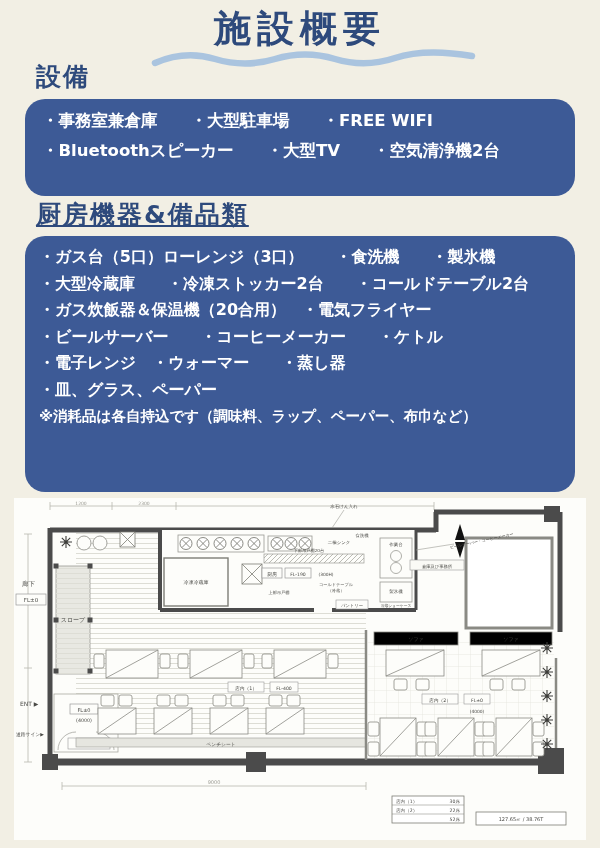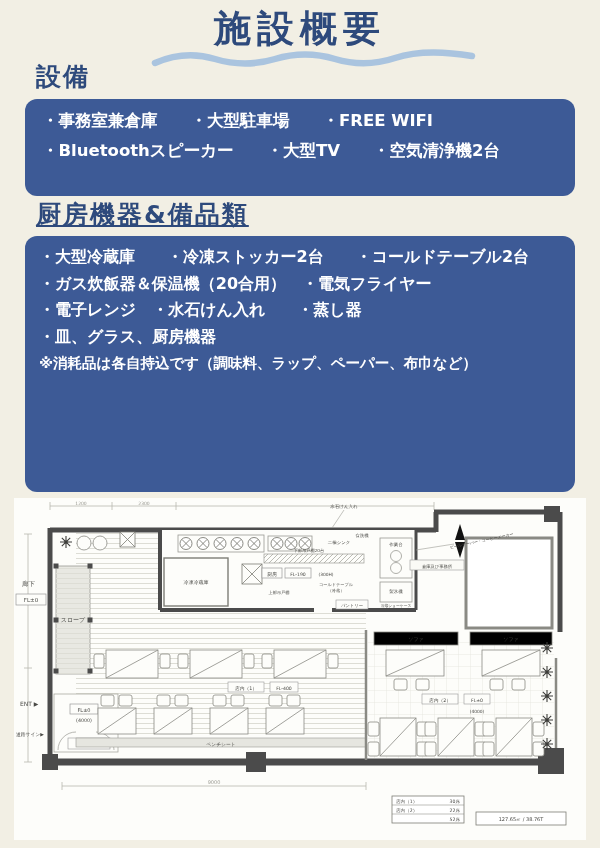--- a/index.html
+++ b/index.html
@@ -5,21 +5,21 @@
   html,body{margin:0;padding:0;}
   .page{position:relative;width:600px;height:848px;background:#f2efe4;overflow:hidden;
         font-family:"DejaVu Sans",sans-serif;}
   .title{position:absolute;top:4px;left:0;width:100%;text-align:center;
          font-size:37px;font-weight:800;color:#2e4a7c;letter-spacing:6px;}
   .wave{position:absolute;left:150px;top:47px;}
   .sec-head{position:absolute;left:36px;font-size:25px;font-weight:800;color:#2e4a7c;
             border-bottom:3px solid #2e4a7c;padding-bottom:18px;letter-spacing:2px;}
   .head-equip{top:60px;}
   .head-kitchen{top:198px;text-decoration:underline;}
-  .bluebox{position:absolute;left:25px;width:550px;background:#3d5a96;border-radius:12px;
+  .bluebox{position:absolute;left:25px;width:550px;background:#3d5a96;border-radius:20px;
            box-sizing:border-box;color:#ffffff;font-weight:bold;}
   .box1{top:99px;height:97px;padding:7px 17px 6px;}
   .box1 .line{font-size:16.5px;line-height:30px;white-space:nowrap;}
   .box1 .note{font-size:16px;line-height:30px;text-align:center;margin-top:3px;}
   .box2{top:236px;height:256px;padding:8px 14px;}
   .box2 .line{font-size:16px;line-height:26.5px;white-space:nowrap;}
   .box2 .line.small{font-size:14px;}
   .box2 .note{font-size:14.5px;line-height:26.5px;text-align:left;}
   .floorplan{position:absolute;left:14px;top:498px;width:572px;height:342px;background:#fdfdfa;}
   svg text{fill:#555550;}
@@ -40,24 +40,26 @@
   <div class="sec-head head-equip">設備</div>
 
   <div class="bluebox box1">
     <div class="line">・事務室兼倉庫　　・大型駐車場　　・FREE WIFI</div>
     <div class="line">・Bluetoothスピーカー　　・大型TV　　・空気清浄機2台</div>
   </div>
 
   <div class="sec-head head-kitchen">厨房機器&amp;備品類</div>
 
   <div class="bluebox box2">
+    <div class="line">・ガス台（5口）ローレンジ（3口）　　・食洗機　　・製氷機</div>
     <div class="line">・大型冷蔵庫　　・冷凍ストッカー2台　　・コールドテーブル2台</div>
     <div class="line">・ガス炊飯器＆保温機（20合用）　・電気フライヤー</div>
-    <div class="line">・電子レンジ　・水石けん入れ　　・蒸し器</div>
-    <div class="line">・皿、グラス、厨房機器</div>
+    <div class="line">・ビールサーバー　　・コーヒーメーカー　　・ケトル</div>
+    <div class="line">・電子レンジ　・ウォーマー　　・蒸し器</div>
+    <div class="line">・皿、グラス、ペーパー</div>
     <div class="note">※消耗品は各自持込です（調味料、ラップ、ペーパー、布巾など）</div>
   </div>
 
   <div class="floorplan">
     <svg width="572" height="342" viewBox="0 0 572 342">
       <defs>
         <pattern id="pFloor" patternUnits="userSpaceOnUse" width="8" height="5">
           <line x1="0" y1="0.5" x2="8" y2="0.5" stroke="#ddddd5" stroke-width="1"></line>
         </pattern>
         <pattern id="pGrid" patternUnits="userSpaceOnUse" width="12" height="12">

